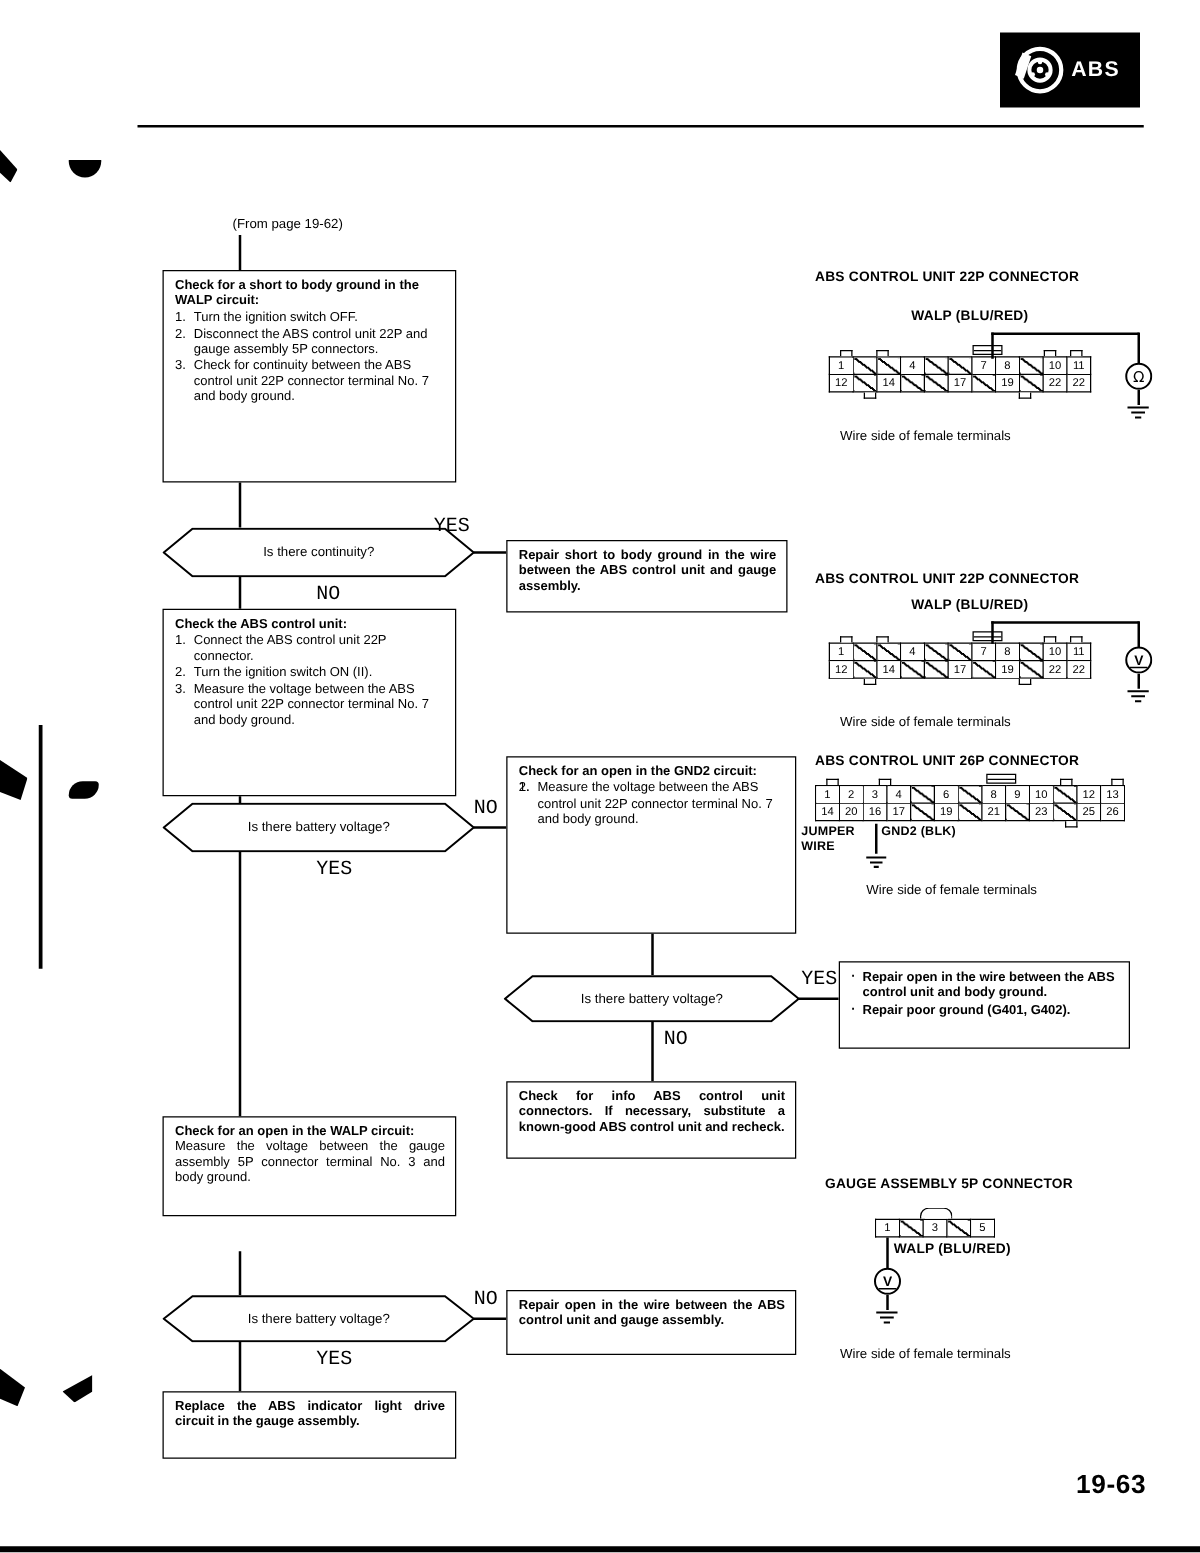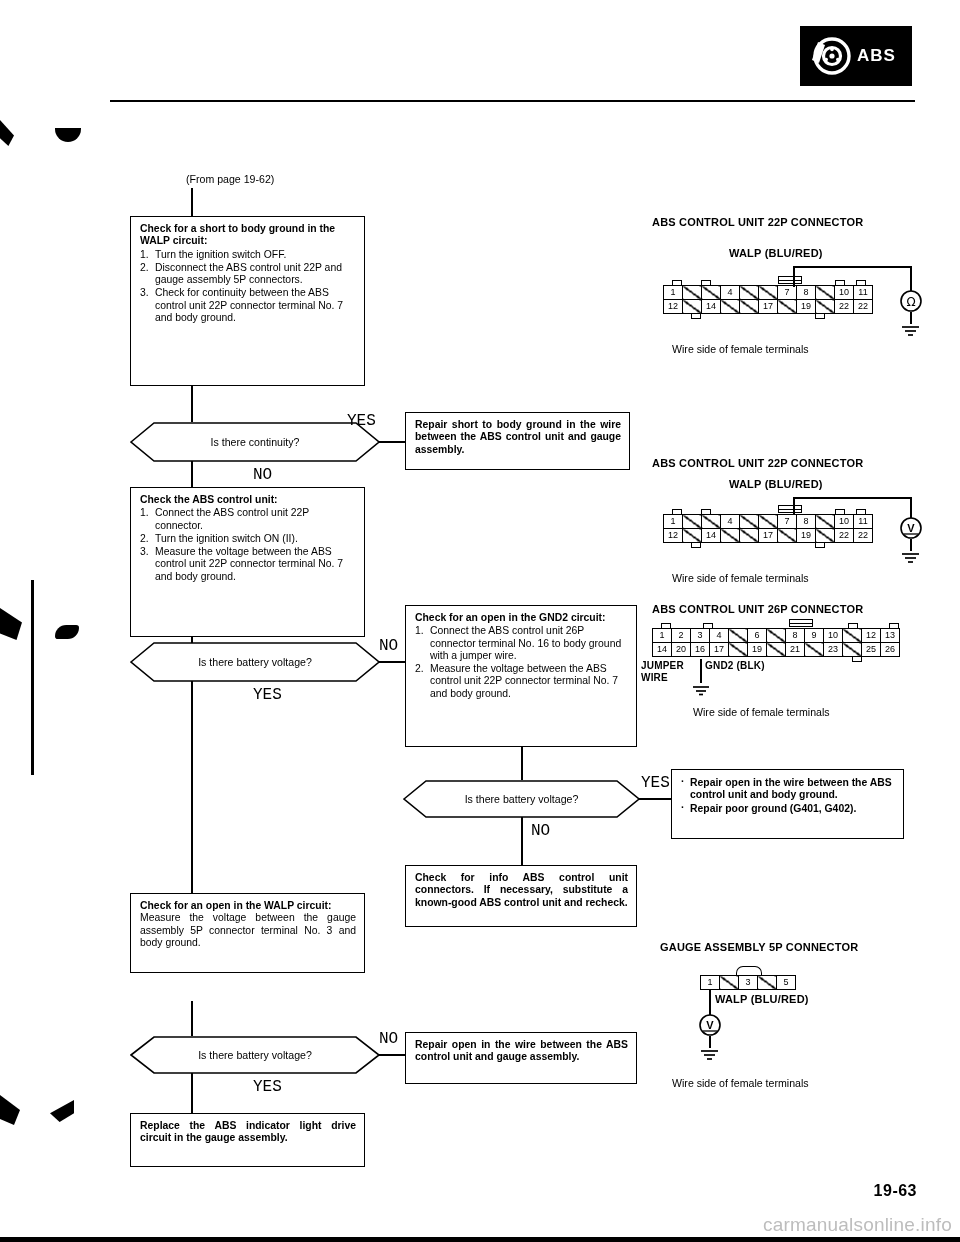--- a/index.html
+++ b/index.html
@@ -81,21 +81,21 @@
   }
   .keytab:after{
     content:""; position:absolute; left:0; right:0; top:3px;
     border-top:1.3px solid #000;
   }
 
   .meter{ position:absolute; width:22px; height:22px; }
   .gnd{ position:absolute; }
   .pg{
     position:absolute; right:43px; bottom:42px;
-    font-weight:bold; font-size:16px; letter-spacing:.5px;
+    font-weight:bold; font-size:21px; letter-spacing:.5px;
   }
   .watermark{
     position:absolute; left:600px; bottom:6px; width:352px;
     font-size:19px; color:#bdbdbd; text-align:right; letter-spacing:.2px;
   }
   .botbar{ position:absolute; left:0; bottom:0; width:960px; height:5px; background:#000; }
   .edge-art{ position:absolute; background:#000; }
 </style>
 </head>
 <body>
@@ -144,21 +144,21 @@
     <svg width="250" height="40" viewBox="0 0 250 40">
       <polygon points="1,20 24,1 226,1 249,20 226,39 24,39" fill="#fff" stroke="#000" stroke-width="1.6"></polygon>
     </svg>
     <div class="dlabel">Is there continuity?</div>
   </div>
   <div class="hline" style="left:379px; top:441px; width:26px;"></div>
   <div class="lbl" style="left:347px; top:412px;">YES</div>
   <div class="vline" style="left:191px; top:461px; height:42px;"></div>
   <div class="lbl" style="left:253px; top:466px;">NO</div>
 
-  <div class="box" style="left:405px; top:412px; width:225px; height:58px;">
+  <div class="box" style="left:405px; top:432px; width:225px; height:58px;">
     <div class="hd just">Repair short to body ground in the wire between the ABS control unit and gauge assembly.</div>
   </div>
 
   <div class="box" style="left:130px; top:487px; width:235px; height:150px;">
     <div class="hd">Check the ABS control unit:</div>
     <ol class="steps">
       <li><span class="n">1.</span><span class="just">Connect the ABS control unit 22P connector.</span></li>
       <li><span class="n">2.</span><span class="just">Turn the ignition switch ON (II).</span></li>
       <li><span class="n">3.</span><span class="just">Measure the voltage between the ABS control unit 22P connector terminal No. 7 and body ground.</span></li>
     </ol>
@@ -173,21 +173,21 @@
     <div class="dlabel">Is there battery voltage?</div>
   </div>
   <div class="hline" style="left:379px; top:661px; width:26px;"></div>
   <div class="lbl" style="left:379px; top:637px;">NO</div>
   <div class="vline" style="left:191px; top:681px; height:240px;"></div>
   <div class="lbl" style="left:253px; top:686px;">YES</div>
 
   <div class="box" style="left:405px; top:605px; width:232px; height:142px;">
     <div class="hd">Check for an open in the GND2 circuit:</div>
     <ol class="steps">
-      <li><span class="n">1.</span><span class="just">Connect the ABS control unit 26P connector terminal No. 16 to body ground with a jumper wire.</span></li>
+      <li><span class="n">1.</span></li>
       <li><span class="n">2.</span><span class="just">Measure the voltage between the ABS control unit 22P connector terminal No. 7 and body ground.</span></li>
     </ol>
   </div>
 
   <div class="vline" style="left:521px; top:747px; height:33px;"></div>
 
   <div class="diamond" style="left:403px; top:780px; width:237px; height:38px;">
     <svg width="237" height="38" viewBox="0 0 237 38">
       <polygon points="1,19 23,1 214,1 236,19 214,37 23,37" fill="#fff" stroke="#000" stroke-width="1.6"></polygon>
     </svg>
@@ -446,15 +446,14 @@
   <div class="gnd" style="left:700px; top:1047px;">
     <svg width="19" height="12" viewBox="0 0 19 12">
       <line x1="1" y1="2" x2="18" y2="2" stroke="#000" stroke-width="1.7"></line>
       <line x1="4" y1="6" x2="15" y2="6" stroke="#000" stroke-width="1.7"></line>
       <line x1="7" y1="10" x2="12" y2="10" stroke="#000" stroke-width="1.7"></line>
     </svg>
   </div>
   <div class="caption" style="left:672px; top:1077px;">Wire side of female terminals</div>
 
   <div class="pg">19-63</div>
-  <div class="watermark">carmanualsonline.info</div>
   <div class="botbar"></div>
 </div>
 
 </body></html>

